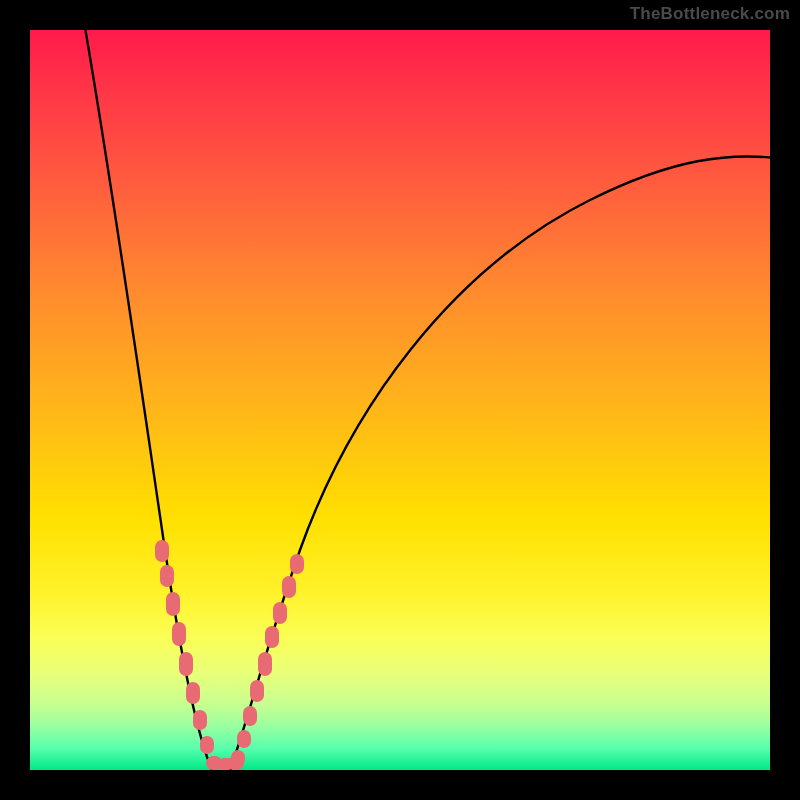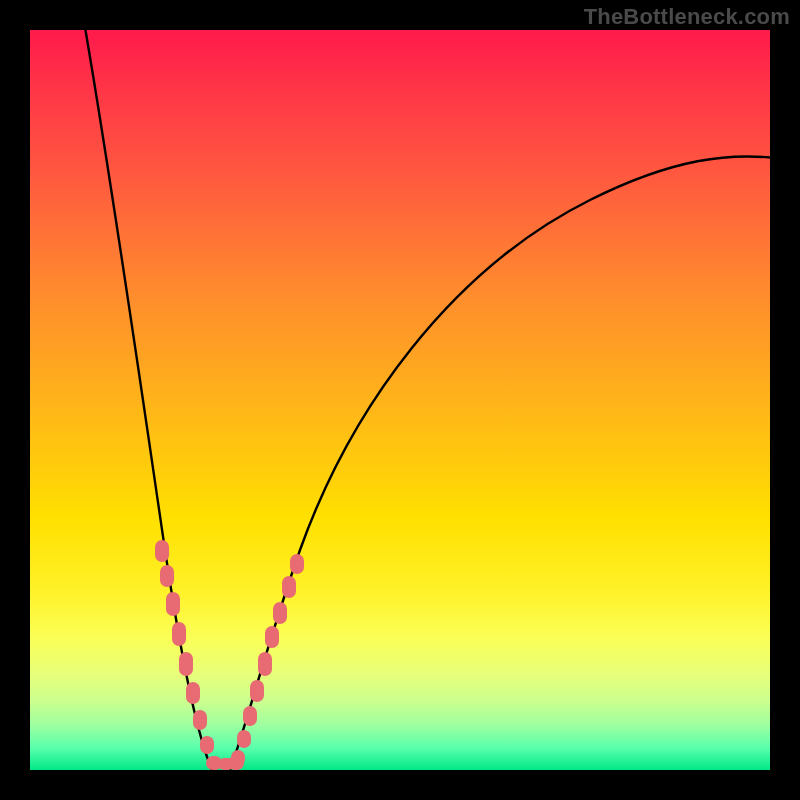--- a/index.html
+++ b/index.html
@@ -45,21 +45,21 @@
       #9cffa0 94%,
       #5affac 97%,
       #00e887 100%
     );
   }
   .watermark {
     position: absolute;
     top: 4px;
     right: 10px;
     color: #4a4a4a;
-    font-size: 22px;
+    font-size: 17px;
     font-weight: 600;
     letter-spacing: 0.2px;
     user-select: none;
   }
   svg.curves {
     position: absolute;
     inset: 0;
   }
 </style>
 </head>

